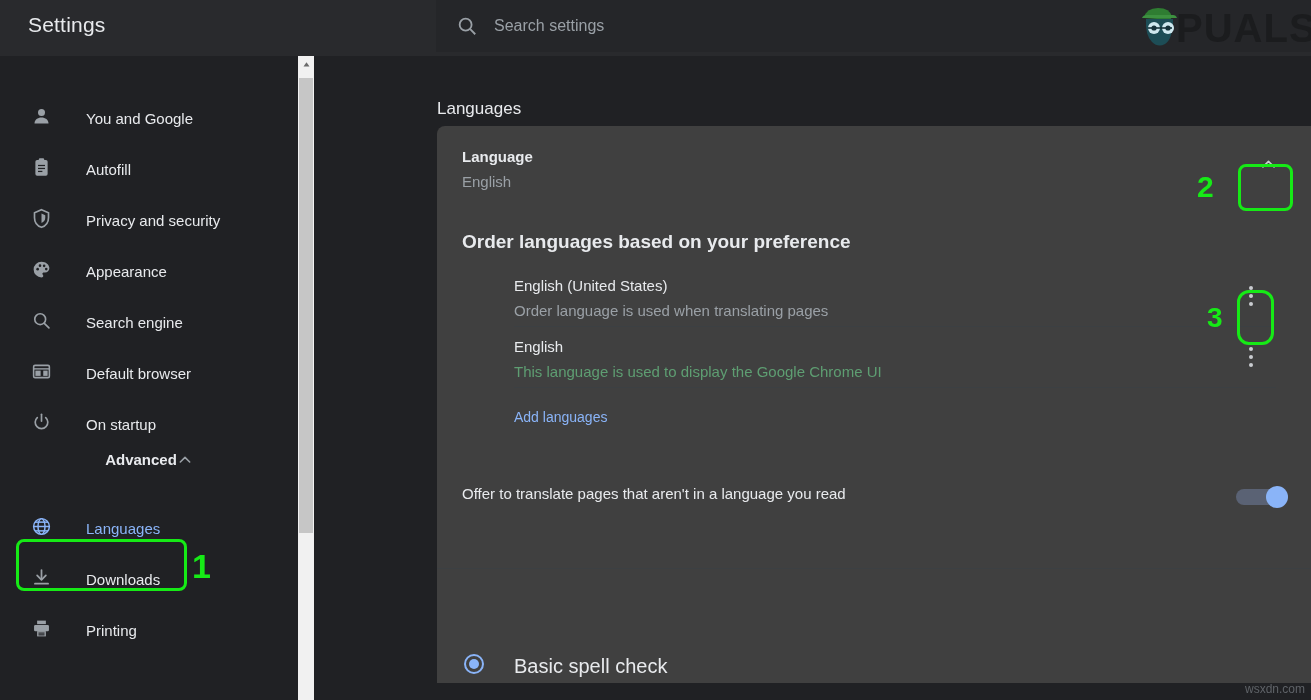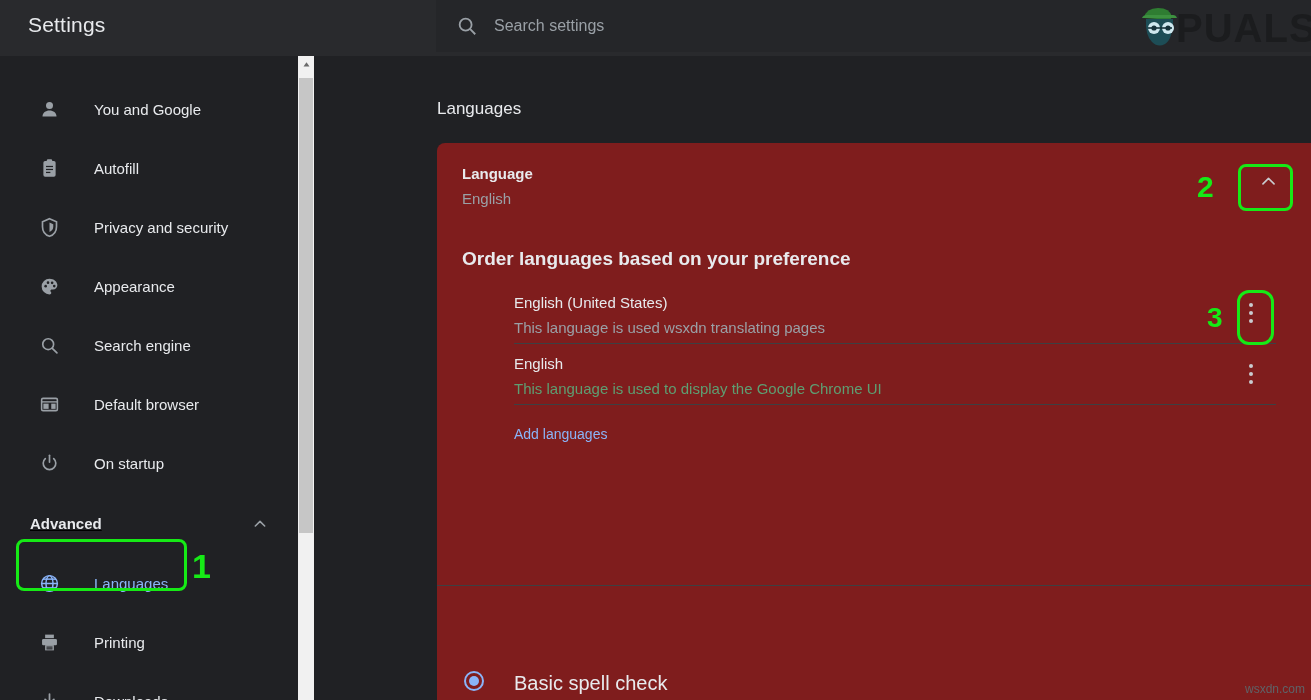--- a/index.html
+++ b/index.html
@@ -51,32 +51,32 @@
   }
   .wm-face { position: absolute; left: 0px; top: 2px; width: 50px; height: 50px; }
 
   
   .sidebar {
     position: absolute; left: 0; top: 56px; width: 298px; height: 644px;
     background: #202124;
     overflow: hidden;
   }
   .nav-item {
-    position: relative; display: flex; align-items: center;
-    height: 40px; margin: 8px; padding-left: 30px;
+    position: relative; display: flex; align-items: flex-end;
+    height: 40px; margin: 0; padding-left: 30px;
     color: #e8eaed; font-size: 15px; cursor: pointer;
   }
   .nav-item .ic { width: 22px; height: 22px; flex: 0 0 22px; color: #9aa0a6; display:flex; align-items:center; justify-content:center;}
   .nav-item .lbl { margin-left: 34px; font-size: 15px; color: #e8eaed; white-space: nowrap; }
   .nav-item.active .ic { color: #8ab4f8; }
   .nav-item.active .lbl { color: #8ab4f8; }
 
   .nav-section {
-    position: relative; display: flex; align-items: center; justify-content: space-between;
-    height: 40px; padding-left: 30px; padding-right: 30px; cursor: pointer; text-decoration: underline;
+    position: relative; display: flex; align-items: center; justify-content: center;
+    height: 40px; padding-left: 30px; padding-right: 30px; cursor: pointer;
   }
   .nav-section .lbl { font-size: 15px; color: #e8eaed; font-weight: bold; }
   .nav-section .chev { color: #9aa0a6; width: 16px; height: 16px; }
 
   
   .annot-box {
     position: absolute; border: 3px solid #16ea16; border-radius: 8px;
     pointer-events: none;
   }
   .annot-num {
@@ -102,22 +102,22 @@
   
   .main {
     position: absolute; left: 314px; top: 56px; width: 997px; height: 644px;
     background: #202124; overflow: hidden;
   }
   .page-title {
     position: absolute; left: 123px; top: 43px;
     font-size: 17px; color: #e8eaed; font-weight: 400;
   }
   .card {
-    position: absolute; left: 123px; top: 87px; width: 874px;
-    background: #7f1d1d; border-radius: 8px 0 0 0;
+    position: absolute; left: 123px; top: 70px; width: 874px;
+    background: #404040; border-radius: 8px 0 0 0;
   }
   .row-lang-head {
     position: relative; height: 95px;
   }
   .lh-title {
     position: absolute; left: 25px; top: 22px; font-size: 15px;
     color: #e8eaed; font-weight: bold;
   }
   .lh-sub {
     position: absolute; left: 25px; top: 47px; font-size: 15px; color: #9aa0a6;
@@ -329,40 +329,40 @@
           <line x1="3" y1="12" x2="21" y2="12"></line>
           <line x1="4.6" y1="7" x2="19.4" y2="7"></line>
           <line x1="4.6" y1="17" x2="19.4" y2="17"></line>
         </svg>
       </span>
       <span class="lbl">Languages</span>
     </div>
 
     <div class="nav-item" style="height:51px">
       <span class="ic">
+        <svg viewBox="0 0 24 24" width="21" height="21" fill="none" stroke="currentColor" stroke-width="2" stroke-linecap="round" stroke-linejoin="round">
+          <line x1="12" y1="3.5" x2="12" y2="14"></line>
+            <polyline points="7,9.6 12,14.6 17,9.6"></polyline>
+            <line x1="4.5" y1="19" x2="19.5" y2="19"></line>
+        </svg>
+      </span>
+      <span class="lbl">Downloads</span>
+    </div>
+
+    <div class="nav-item" style="height:51px">
+      <span class="ic">
         <svg viewBox="0 0 24 24" width="21" height="21" fill="currentColor">
           <rect x="7" y="3" width="10" height="4"></rect>
           <rect x="3.5" y="8" width="17" height="7" rx="1.4"></rect>
           <rect x="7" y="15" width="10" height="6"></rect>
           <rect x="8.5" y="16.6" width="7" height="1.3" fill="#202124"></rect>
           <rect x="8.5" y="18.6" width="7" height="1.3" fill="#202124"></rect>
         </svg>
       </span>
       <span class="lbl">Printing</span>
-    </div>
-
-    <div class="nav-item" style="height:51px">
-      <span class="ic">
-        <svg viewBox="0 0 24 24" width="21" height="21" fill="none" stroke="currentColor" stroke-width="2" stroke-linecap="round" stroke-linejoin="round">
-          <line x1="12" y1="3.5" x2="12" y2="14"></line>
-            <polyline points="7,9.6 12,14.6 17,9.6"></polyline>
-            <line x1="4.5" y1="19" x2="19.5" y2="19"></line>
-        </svg>
-      </span>
-      <span class="lbl">Downloads</span>
     </div>
   </div>
 
   <div class="annot-box" style="left:16px; top:539px; width:171px; height:52px;"></div>
   <div class="annot-num" style="left:192px; top:547px; font-size:34px;">1</div>
 
   <div class="scrollbar">
     <div class="sb-arrow">
       <svg viewBox="0 0 12 12" width="9" height="9" fill="#6b6b6b">
           <polygon points="6,3 10,8.5 2,8.5"></polygon>
@@ -386,40 +386,47 @@
             </svg>
           </span>
         </button>
       </div>
 
       <div class="order-label">Order languages based on your preference</div>
 
       <div class="lang-list">
         <div class="lang-row">
           <div class="lang-name">English (United States)</div>
-          <div class="lang-desc">This language is used wsxdn translating pages</div>
+          <div class="lang-desc">Order language is used when translating pages</div>
           <div class="dots-btn">
             <i></i>
               <i></i>
               <i></i>
           </div>
         </div>
         <div class="lang-row">
           <div class="lang-name">English</div>
           <div class="lang-desc green">This language is used to display the Google Chrome UI</div>
           <div class="dots-btn">
             <i></i>
               <i></i>
               <i></i>
           </div>
         </div>
       </div>
 
       <div class="add-lang" style="top:283px;">Add languages</div>
 
+      <div class="opt-row" style="top:330px; height:82px;">
+        <div class="opt-label" style="top:29px;">Offer to translate pages that aren't in a language you read</div>
+        <div class="toggle" style="top:30px;">
+          <div class="track"></div>
+          <div class="knob"></div>
+        </div>
+      </div>
 
       <div class="hr-full" style="top:442px;"></div>
 
 
       <div class="radio-row" style="top:517px; height:43px;">
         <div class="radio sel" style="top:11px;"></div>
         <div class="radio-label" style="top:12px;">Basic spell check</div>
       </div>
 
     </div>

